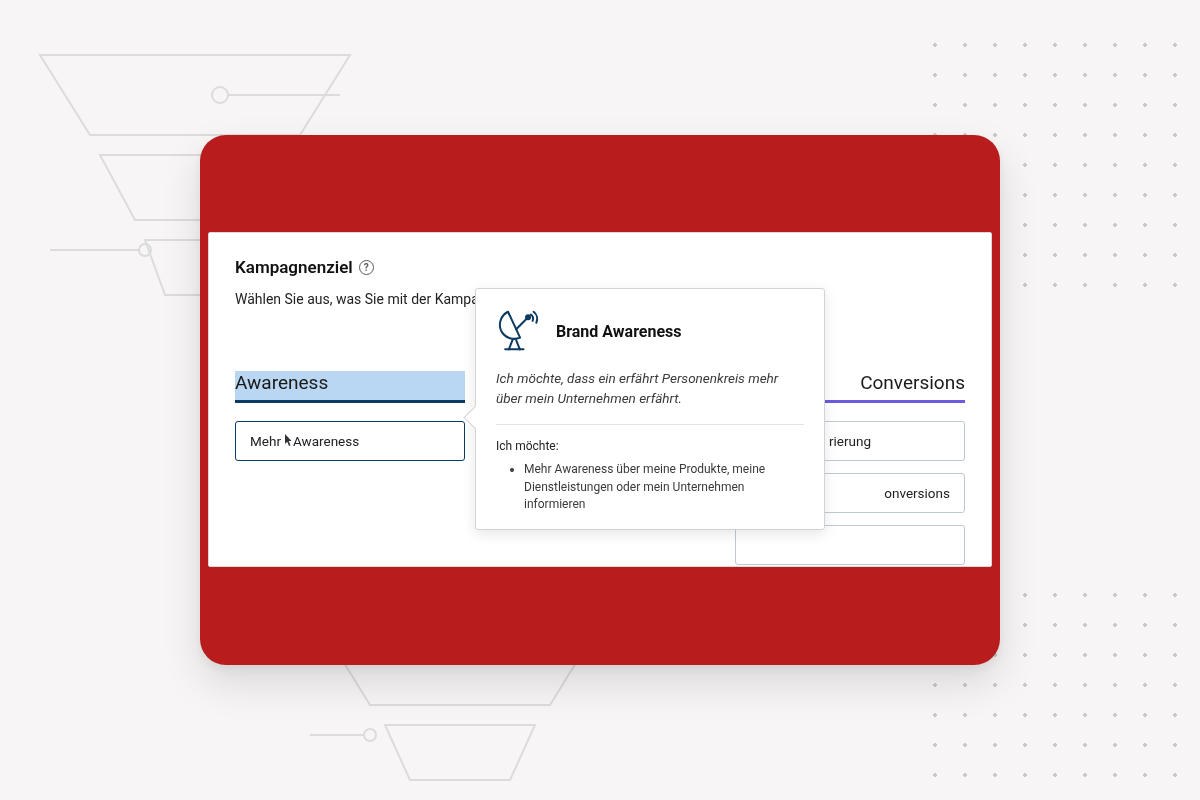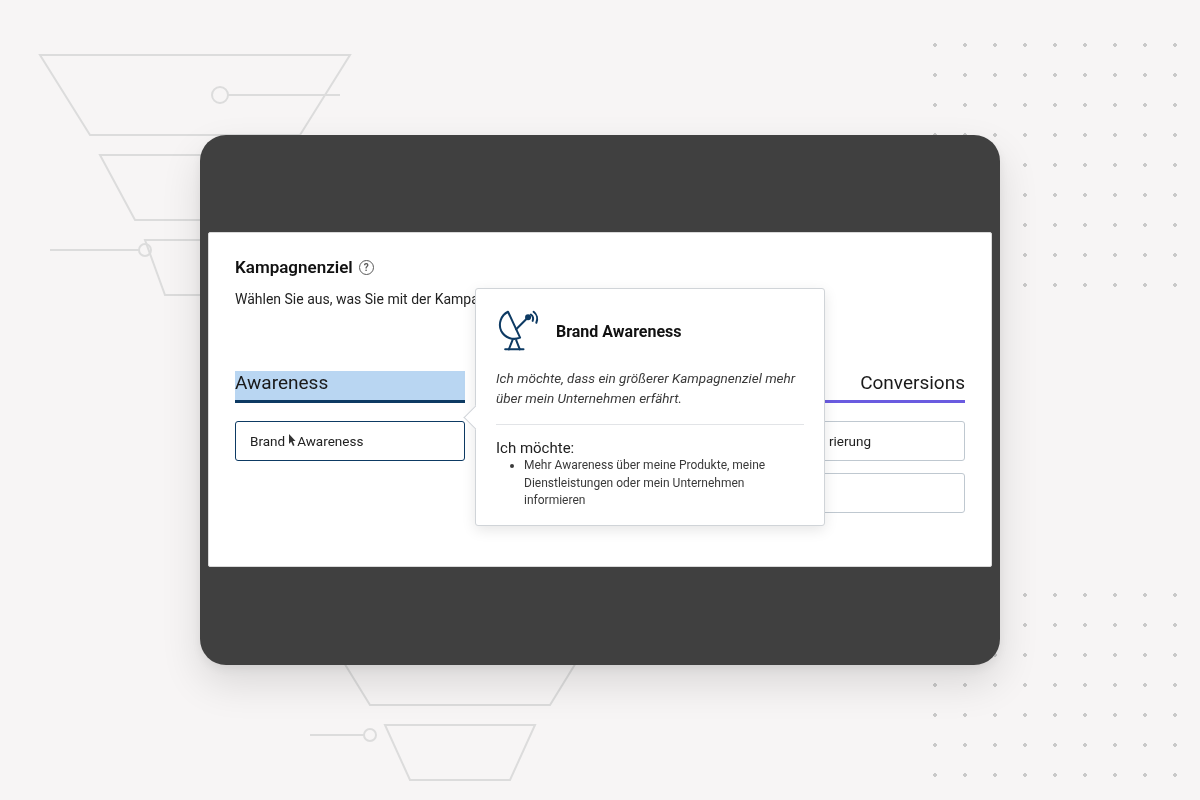--- a/index.html
+++ b/index.html
@@ -21,21 +21,21 @@
     background-image: radial-gradient(#c9c9c9 2px, transparent 2px);
     background-size: 30px 30px;
     pointer-events: none;
   }
 
   
   .frame {
     position: absolute;
     left: 200px; top: 135px;
     width: 800px; height: 530px;
-    background: #404040;
+    background: #b91c1c;
     border-radius: 26px;
     box-shadow: 0 18px 40px rgba(0,0,0,0.12), 0 4px 10px rgba(0,0,0,0.06);
   }
 
   
   .panel {
     position: absolute;
     left: 8px; top: 97px;
     width: 784px; height: 335px;
     background: #ffffff;
@@ -108,21 +108,21 @@
     background: #fff;
     border-left: 1px solid #d0d4d8;
     border-bottom: 1px solid #d0d4d8;
     transform: rotate(45deg);
   }
   .tooltip-head { display: flex; align-items: center; gap: 16px; margin-bottom: 16px; }
   .tooltip-icon { width: 44px; height: 44px; flex-shrink: 0; }
   .tooltip-title { font-size: 16px; font-weight: 700; color: #111; }
   .tooltip-desc { font-size: 13.5px; font-style: italic; color: #3a3a3a; line-height: 1.45; }
   .tooltip-divider { border: none; border-top: 1px solid #e2e4e7; margin: 16px 0 14px 0; }
-  .tooltip-sub { font-size: 15px; color: #222; margin-bottom: 0; }
+  .tooltip-sub { font-size: 12px; color: #222; margin-bottom: 8px; }
   .tooltip ul { padding-left: 28px; }
   .tooltip li { font-size: 12px; color: #3a3a3a; line-height: 1.45; }
 </style>
 </head>
 <body>
 
 <div class="bg-shape" style="left:30px; top:45px;">
   <svg width="340" height="260" viewBox="0 0 340 260">
     <g fill="none" stroke="#dcdcdc" stroke-width="2">
       <polygon points="10,10 320,10 270,90 60,90"></polygon>
@@ -158,21 +158,21 @@
 
     <div class="subtitle">Wählen Sie aus, was Sie mit der Kampag</div>
 
     <div class="columns">
 
       <div class="col col-awareness">
         <div class="col-header selected">
           <span>Awareness</span>
         </div>
         <div class="option active">
-          <span>Brand</span><span class="cursor-icon"><svg viewBox="0 0 12 14">
+          <span>Mehr</span><span class="cursor-icon"><svg viewBox="0 0 12 14">
                 <path d="M4 0 L4 10 L6.2 7.8 L8 12 L9.5 11.3 L7.7 7 L10.5 7 Z" fill="#333"></path>
               </svg></span><span>Awareness</span>
         </div>
       </div>
 
       <div class="col col-consideration">
         <div class="col-header">
           <span>Consideration</span>
         </div>
         <div class="option">
@@ -182,20 +182,23 @@
           <span></span>&nbsp;
         </div>
       </div>
 
       <div class="col col-conversions">
         <div class="col-header" style="text-align:right;">
           <span>Conversions</span>
         </div>
         <div class="option" style="text-align:center;">
           <span>rierung</span>
+        </div>
+        <div class="option" style="text-align:right;">
+          <span>onversions</span>
         </div>
         <div class="option" style="text-align:right;">
           <span></span>&nbsp;
         </div>
       </div>
 
     </div>
 
     <div class="tooltip">
       <div class="tooltip-head">
@@ -208,21 +211,21 @@
               <path d="M38 6 A6 6 0 0 1 40 13"></path>
               <path d="M41 3 A10 10 0 0 1 44 15"></path>
               <line x1="18" y1="34" x2="14" y2="44"></line>
               <line x1="22" y1="34" x2="26" y2="44"></line>
               <line x1="10" y1="44" x2="30" y2="44"></line>
             </g>
           </svg>
         </div>
         <div class="tooltip-title">Brand Awareness</div>
       </div>
-      <div class="tooltip-desc">Ich möchte, dass ein größerer Kampagnenziel mehr über mein Unternehmen erfährt.</div>
+      <div class="tooltip-desc">Ich möchte, dass ein erfährt Personenkreis mehr über mein Unternehmen erfährt.</div>
       <hr class="tooltip-divider">
       <div class="tooltip-sub">Ich möchte:</div>
       <ul>
         <li>Mehr Awareness über meine Produkte, meine Dienstleistungen oder mein Unternehmen informieren</li>
       </ul>
     </div>
 
   </div>
 </div>
 

